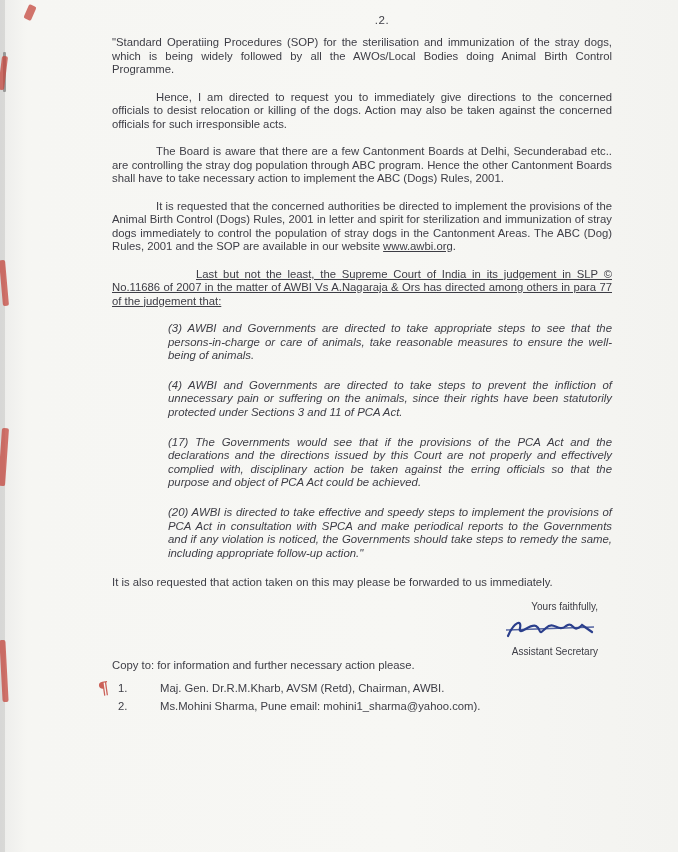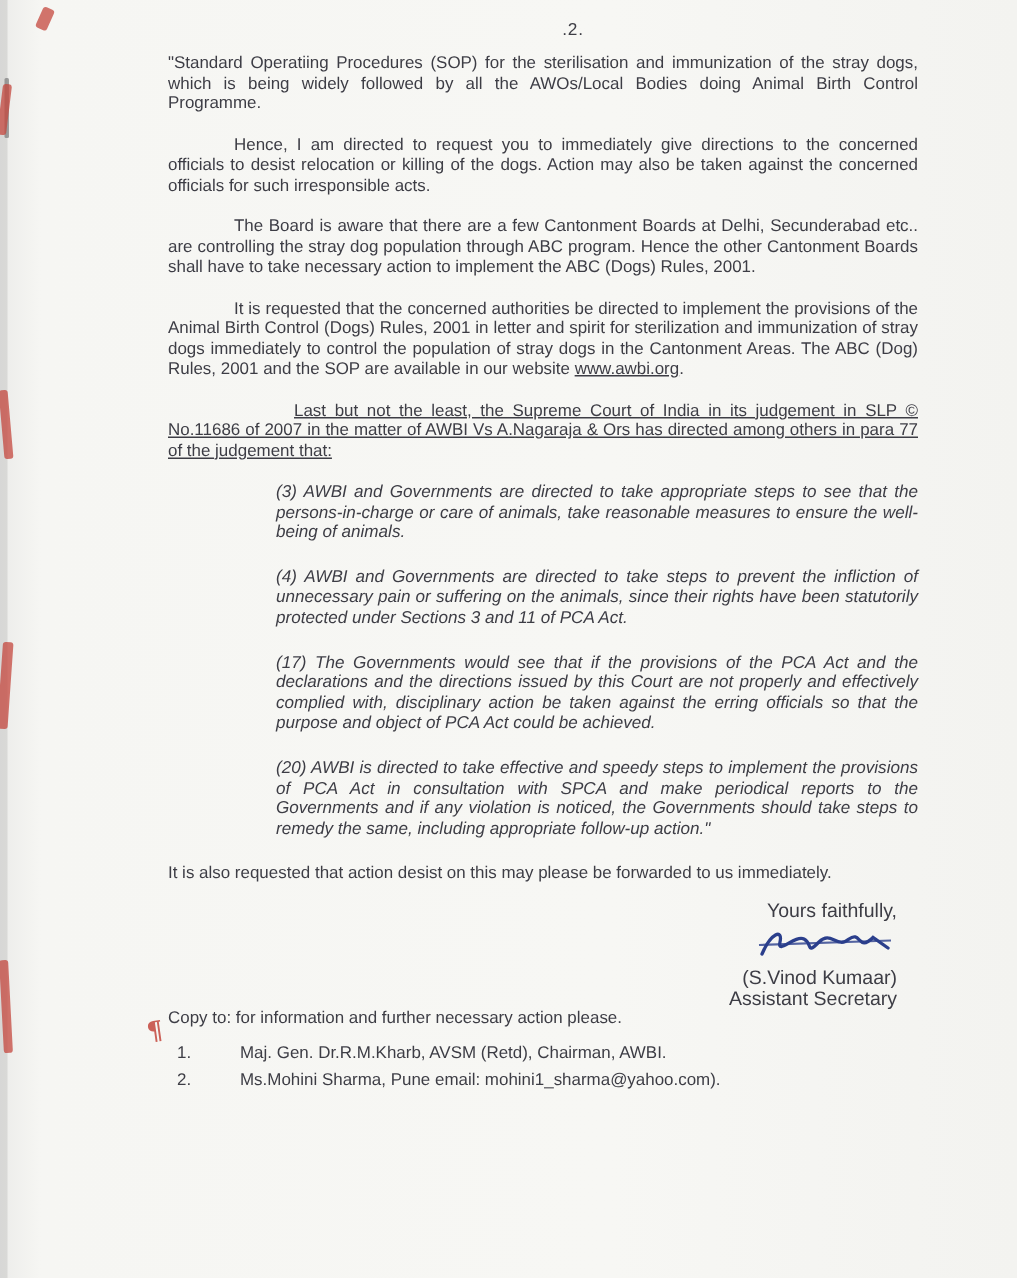--- a/index.html
+++ b/index.html
@@ -19,30 +19,30 @@
     text-align:center; font-size:11.5px; margin:0 0 10px 40px; letter-spacing:.5px;
   }
   p.body-para {
     margin:0 0 14px 0;
     font-size:11.3px; line-height:13.5px;
     text-align:justify;
   }
   p.indent1 { text-indent:44px; }
   p.indent2 { text-indent:84px;text-decoration:underline; }
   p.quote-para {
-    margin:2px 0 16px 72px;
+    margin:2px 0 16px 56px;
     font-size:11.4px; line-height:13.6px;
     text-align:justify;
     font-style:italic;
   }
   .weblink { text-decoration:underline; color:#3d3d45; cursor:pointer; }
   .final-line { margin:2px 0 10px 0; font-size:11.3px; line-height:13.5px; }
   .closing {
     text-align:right; margin:8px 14px 0 0;
-    font-size:13px; line-height:14px;
+    font-size:10px; line-height:14px;
   }
   .closing .sig-wrap { height:28px; margin:2px 0 1px 0; }
   .copy-block { font-size:11.3px; line-height:13.5px; }
   .copy-list { margin-top:10px; }
   .copy-item { display:flex; margin:0 0 4px 6px; }
   .copy-item .num { width:42px; flex:0 0 42px; }
   
   .artifact { position:absolute; pointer-events:none; }
   .a-red { background:#c4473d; opacity:.75; border-radius:2px; }
   .a-dark { background:#6b6b6b; opacity:.6; border-radius:1px; }
@@ -93,31 +93,30 @@
     <p class="body-para indent2">Last but not the least, the Supreme Court of India in its judgement in SLP © No.11686 of 2007 in the matter of AWBI Vs A.Nagaraja &amp; Ors has directed among others in para 77 of the judgement that:</p>
 
     <p class="quote-para">(3) AWBI and Governments are directed to take appropriate steps to see that the persons-in-charge or care of animals, take reasonable measures to ensure the well-being of animals.</p>
 
     <p class="quote-para">(4) AWBI and Governments are directed to take steps to prevent the infliction of unnecessary pain or suffering on the animals, since their rights have been statutorily protected under Sections 3 and 11 of PCA Act.</p>
 
     <p class="quote-para">(17) The Governments would see that if the provisions of the PCA Act and the declarations and the directions issued by this Court are not properly and effectively complied with, disciplinary action be taken against the erring officials so that the purpose and object of PCA Act could be achieved.</p>
 
     <p class="quote-para">(20) AWBI is directed to take effective and speedy steps to implement the provisions of PCA Act in consultation with SPCA and make periodical reports to the Governments and if any violation is noticed, the Governments should take steps to remedy the same, including appropriate follow-up action."</p>
 
-    <p class="final-line">It is also requested that action desist on this may please be forwarded to us immediately.</p>
+    <p class="final-line">It is also requested that action taken on this may please be forwarded to us immediately.</p>
 
     <div class="closing">
       <div>Yours faithfully,</div>
       <div class="sig-wrap">
         <svg width="96" height="28" viewBox="0 0 96 28">
           <path d="M6 20 C 12 6, 20 3, 18 12 C 16 21, 28 7, 34 10 C 40 13, 35 21, 44 12 C 52 4, 56 17, 64 10 C 72 4, 70 19, 80 9 L 90 16" stroke="#2b3f8c" stroke-width="2.2" fill="none" stroke-linecap="round"></path>
           <path d="M4 14 L 92 11" stroke="#2b3f8c" stroke-width="1.4" fill="none" opacity="0.8"></path>
         </svg>
       </div>
-      <div>(S.Vinod Kumaar)</div>
       <div>Assistant Secretary</div>
     </div>
 
     <div class="copy-block">
       <div>Copy to: for information and further necessary action please.</div>
       <div class="copy-list">
         <div class="copy-item">
           <span class="num">1.</span>
           <span>Maj. Gen. Dr.R.M.Kharb, AVSM (Retd), Chairman, AWBI.</span>
         </div>

